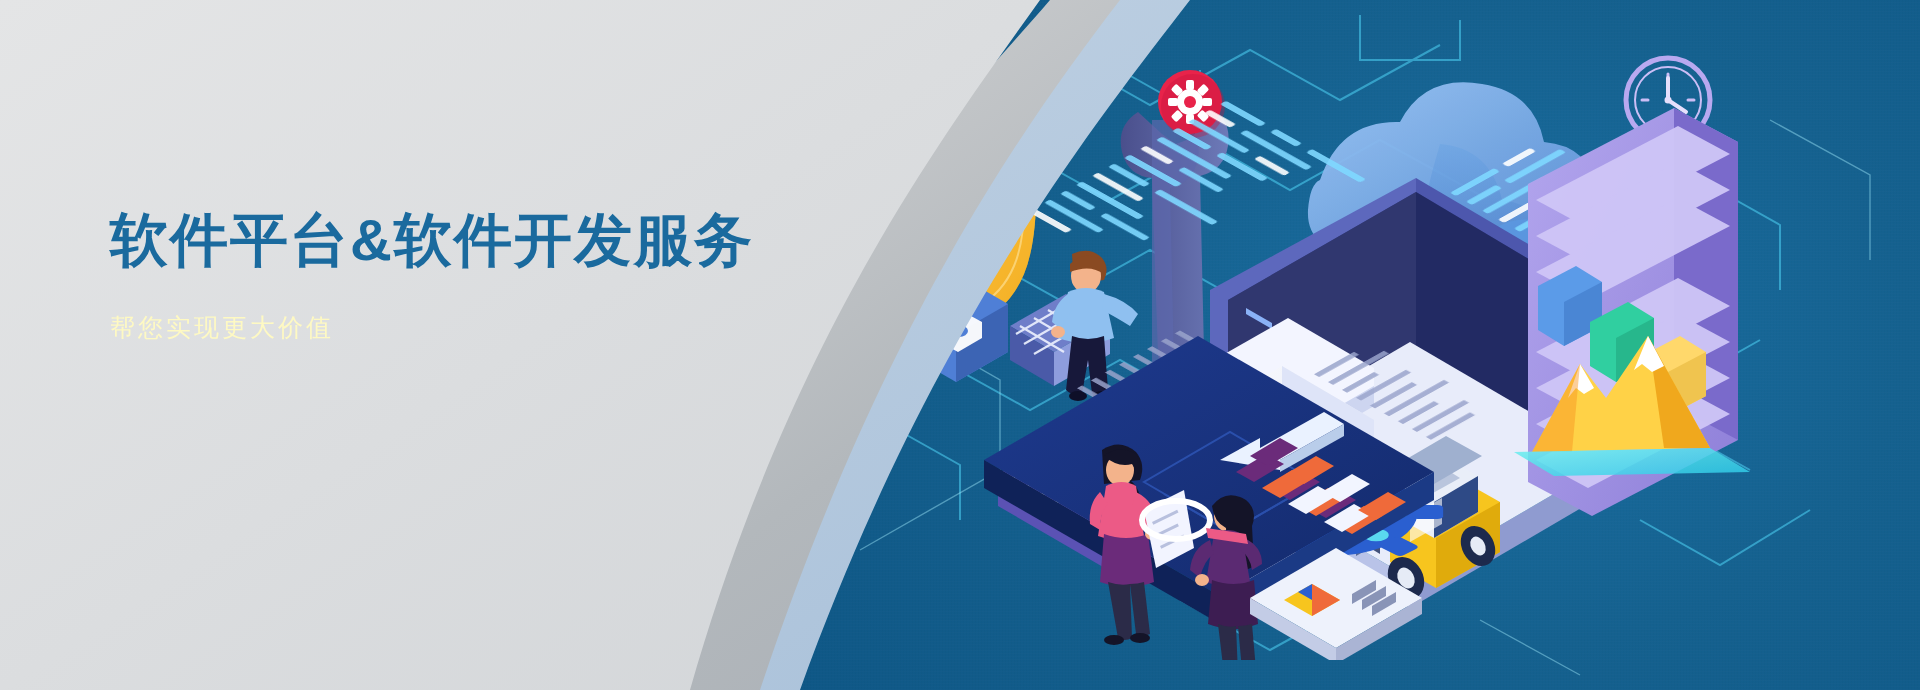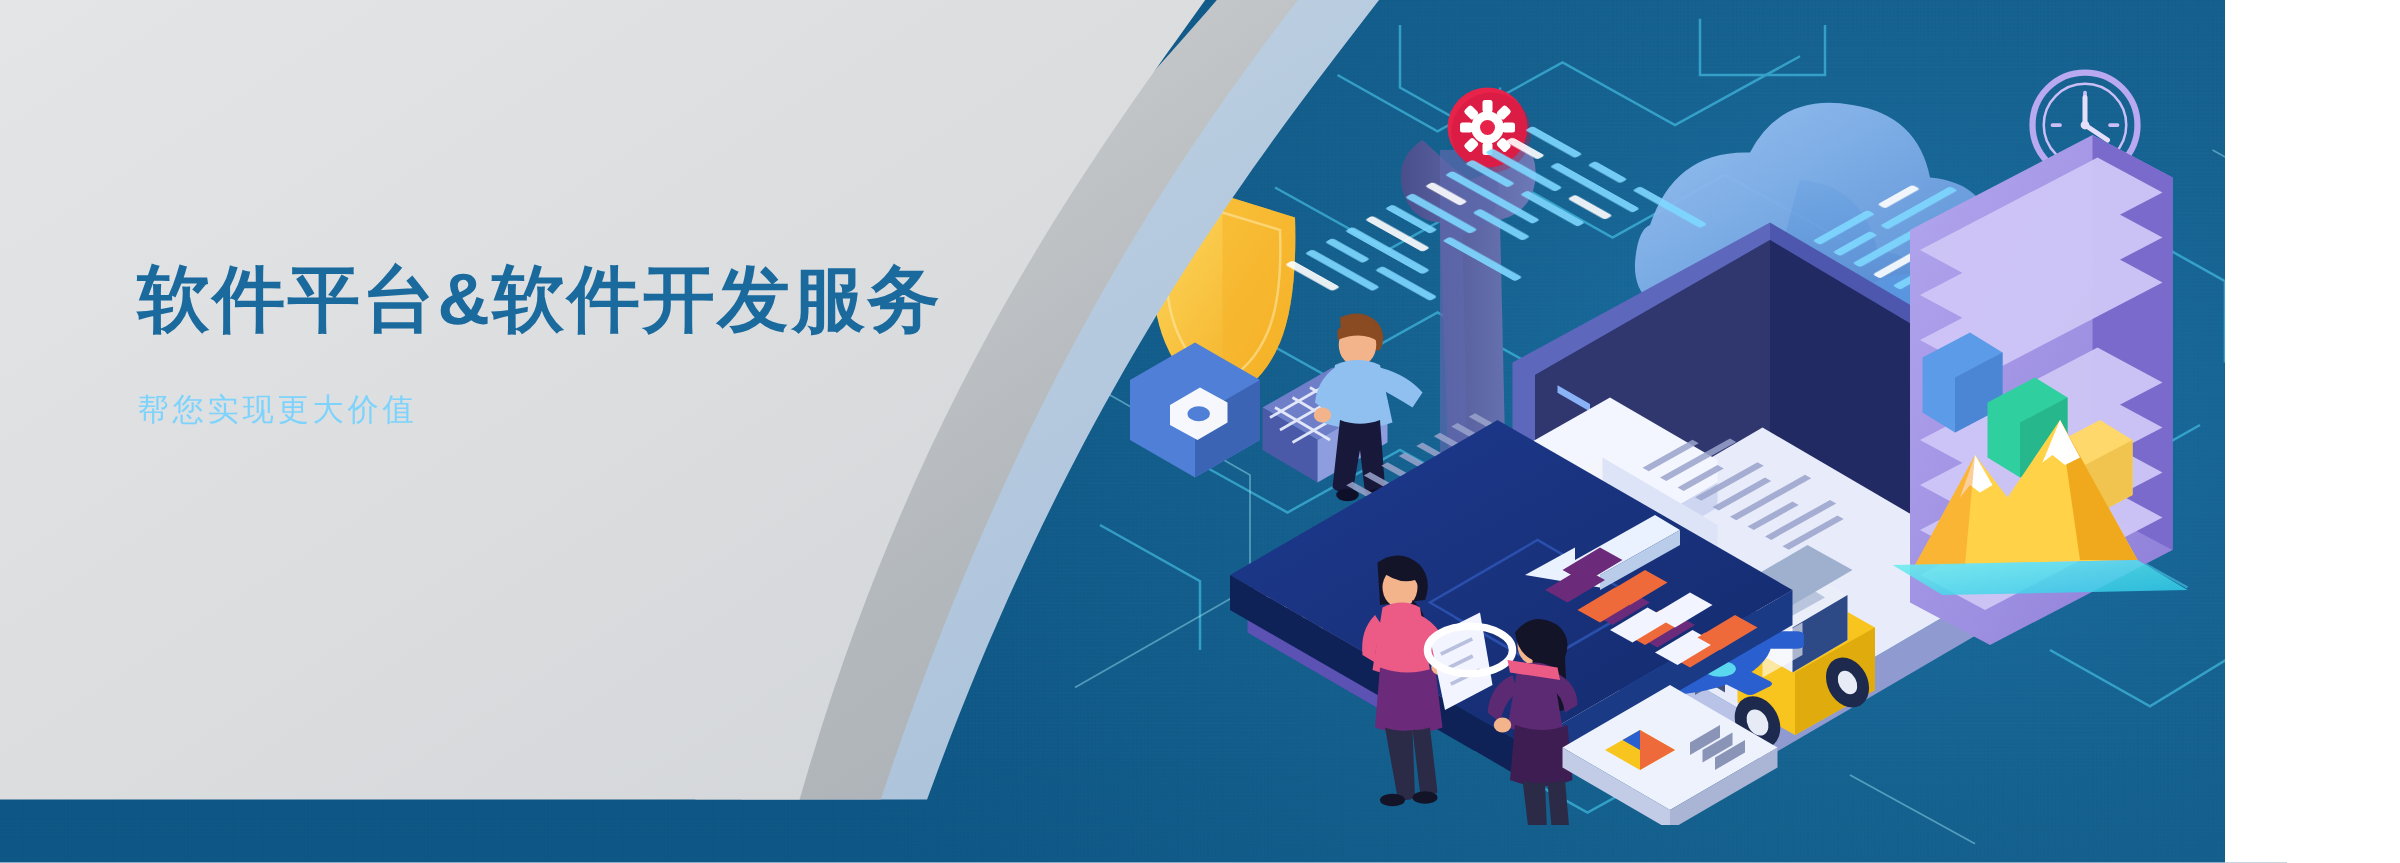--- a/index.html
+++ b/index.html
@@ -1,19 +1,19 @@
 <!DOCTYPE html>
 <html><head>
 <meta charset="utf-8">
 <title>Banner</title>
 <style>
   html,body{margin:0;padding:0;background:#fff;}
   body{font-family:"Liberation Sans","DejaVu Sans",sans-serif;}
   #banner{
-    position:relative;width:1780px;height:690px;overflow:hidden;
+    position:relative;width:1920px;height:690px;overflow:hidden;
     background:#0f5d8f;
   }
   
   .bg-blue{
     position:absolute;inset:0;
     background:
       radial-gradient(ellipse 900px 700px at 1500px 330px,#1a6fa3 0%,#15618f 45%,#0e5685 100%);
   }
   
   .bg-noise{
@@ -27,21 +27,21 @@
   
   .curve-wrap{position:absolute;inset:0;}
   
   .text-block{position:absolute;left:110px;top:206px;width:780px;}
   .headline{
     font-size:58px;line-height:1.16;font-weight:700;letter-spacing:2px;
     color:#1a6a9e;margin:0;white-space:nowrap;
   }
   .subtitle{
     margin:38px 0 0 0;font-size:25px;letter-spacing:3px;font-weight:400;
-    color:#7dd3fc;white-space:nowrap;
+    color:#fef9c3;white-space:nowrap;
   }
   
   .illo{position:absolute;left:880px;top:40px;width:1040px;height:620px;}
 </style>
 </head>
 <body>
 
 <div id="banner">
 
   <div class="bg-blue"></div>

